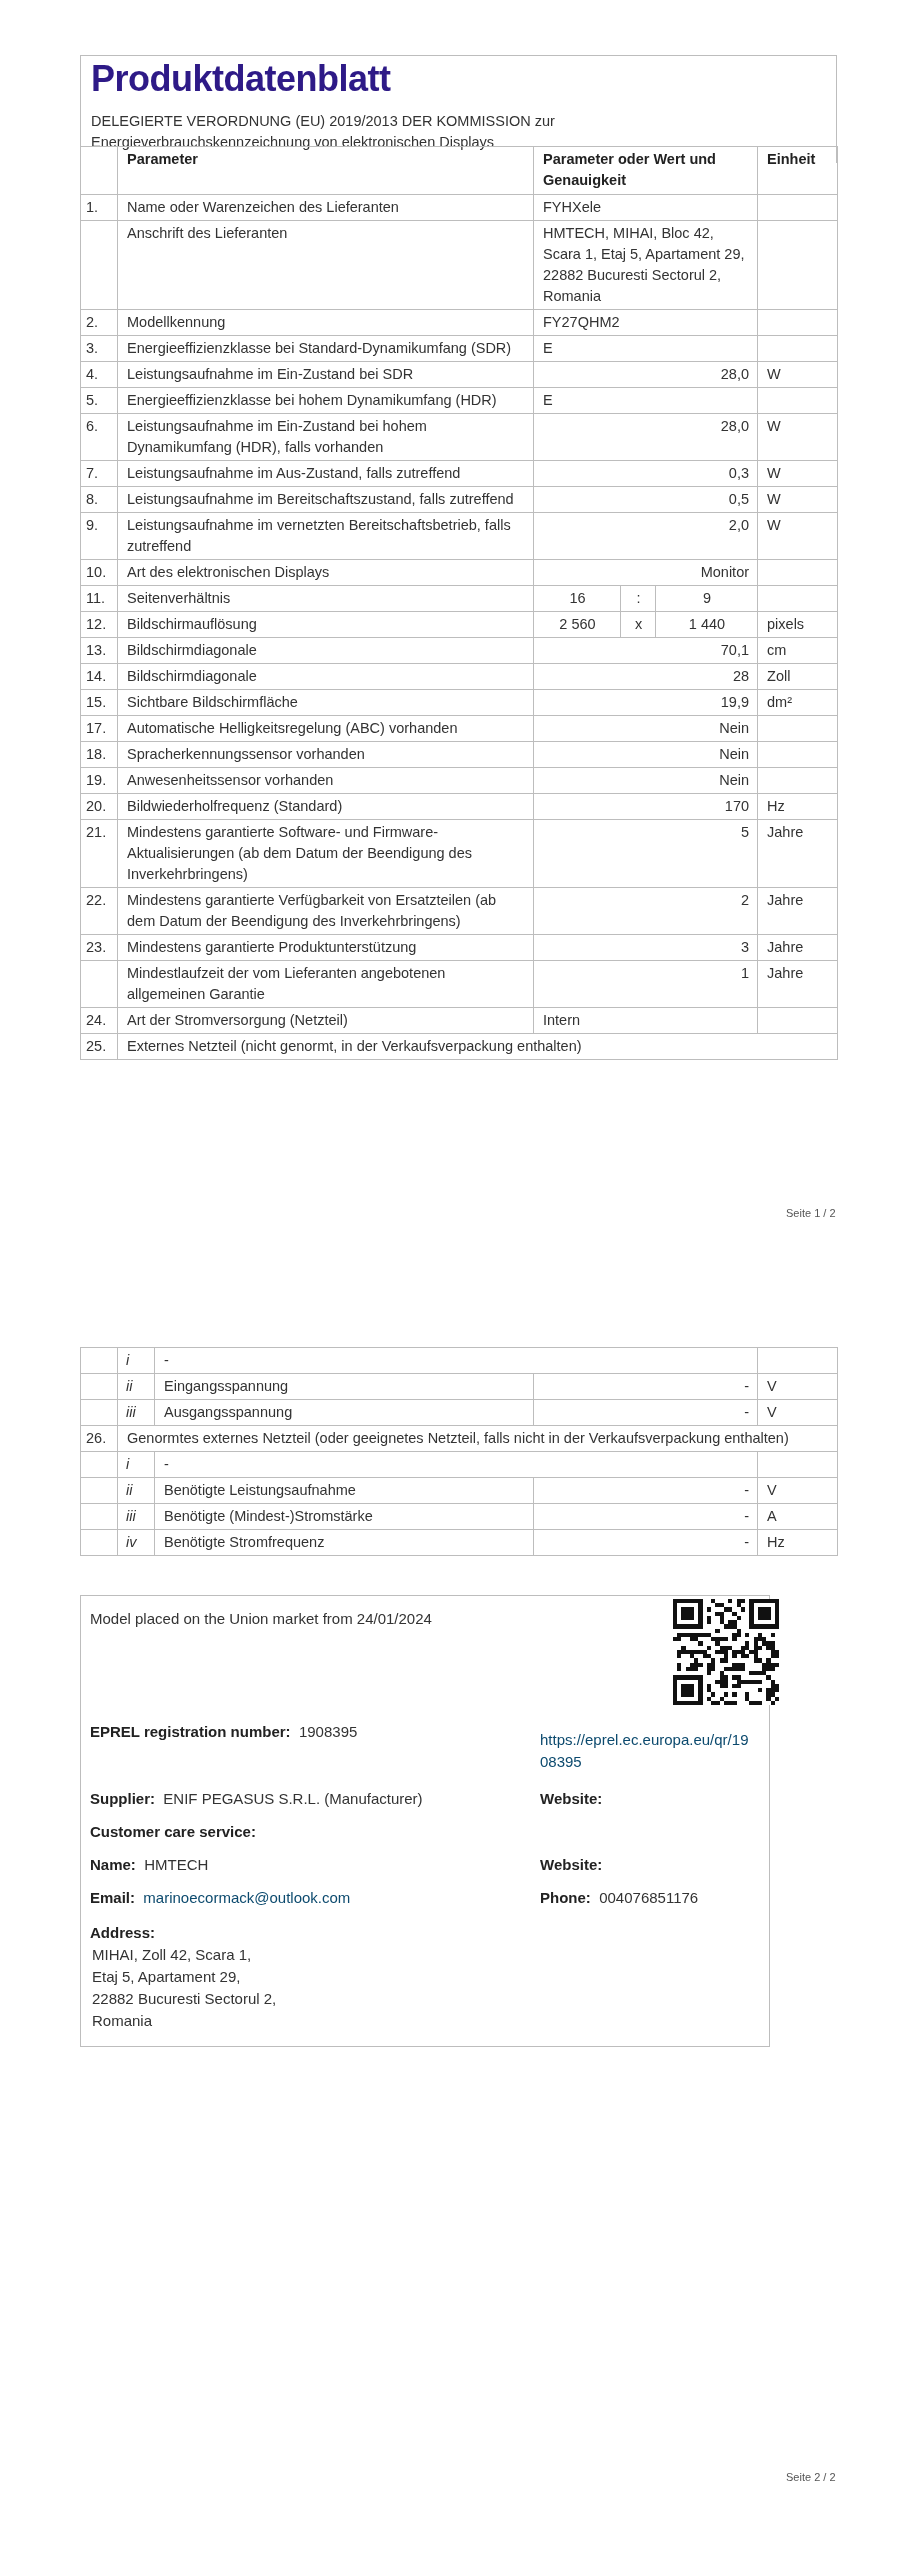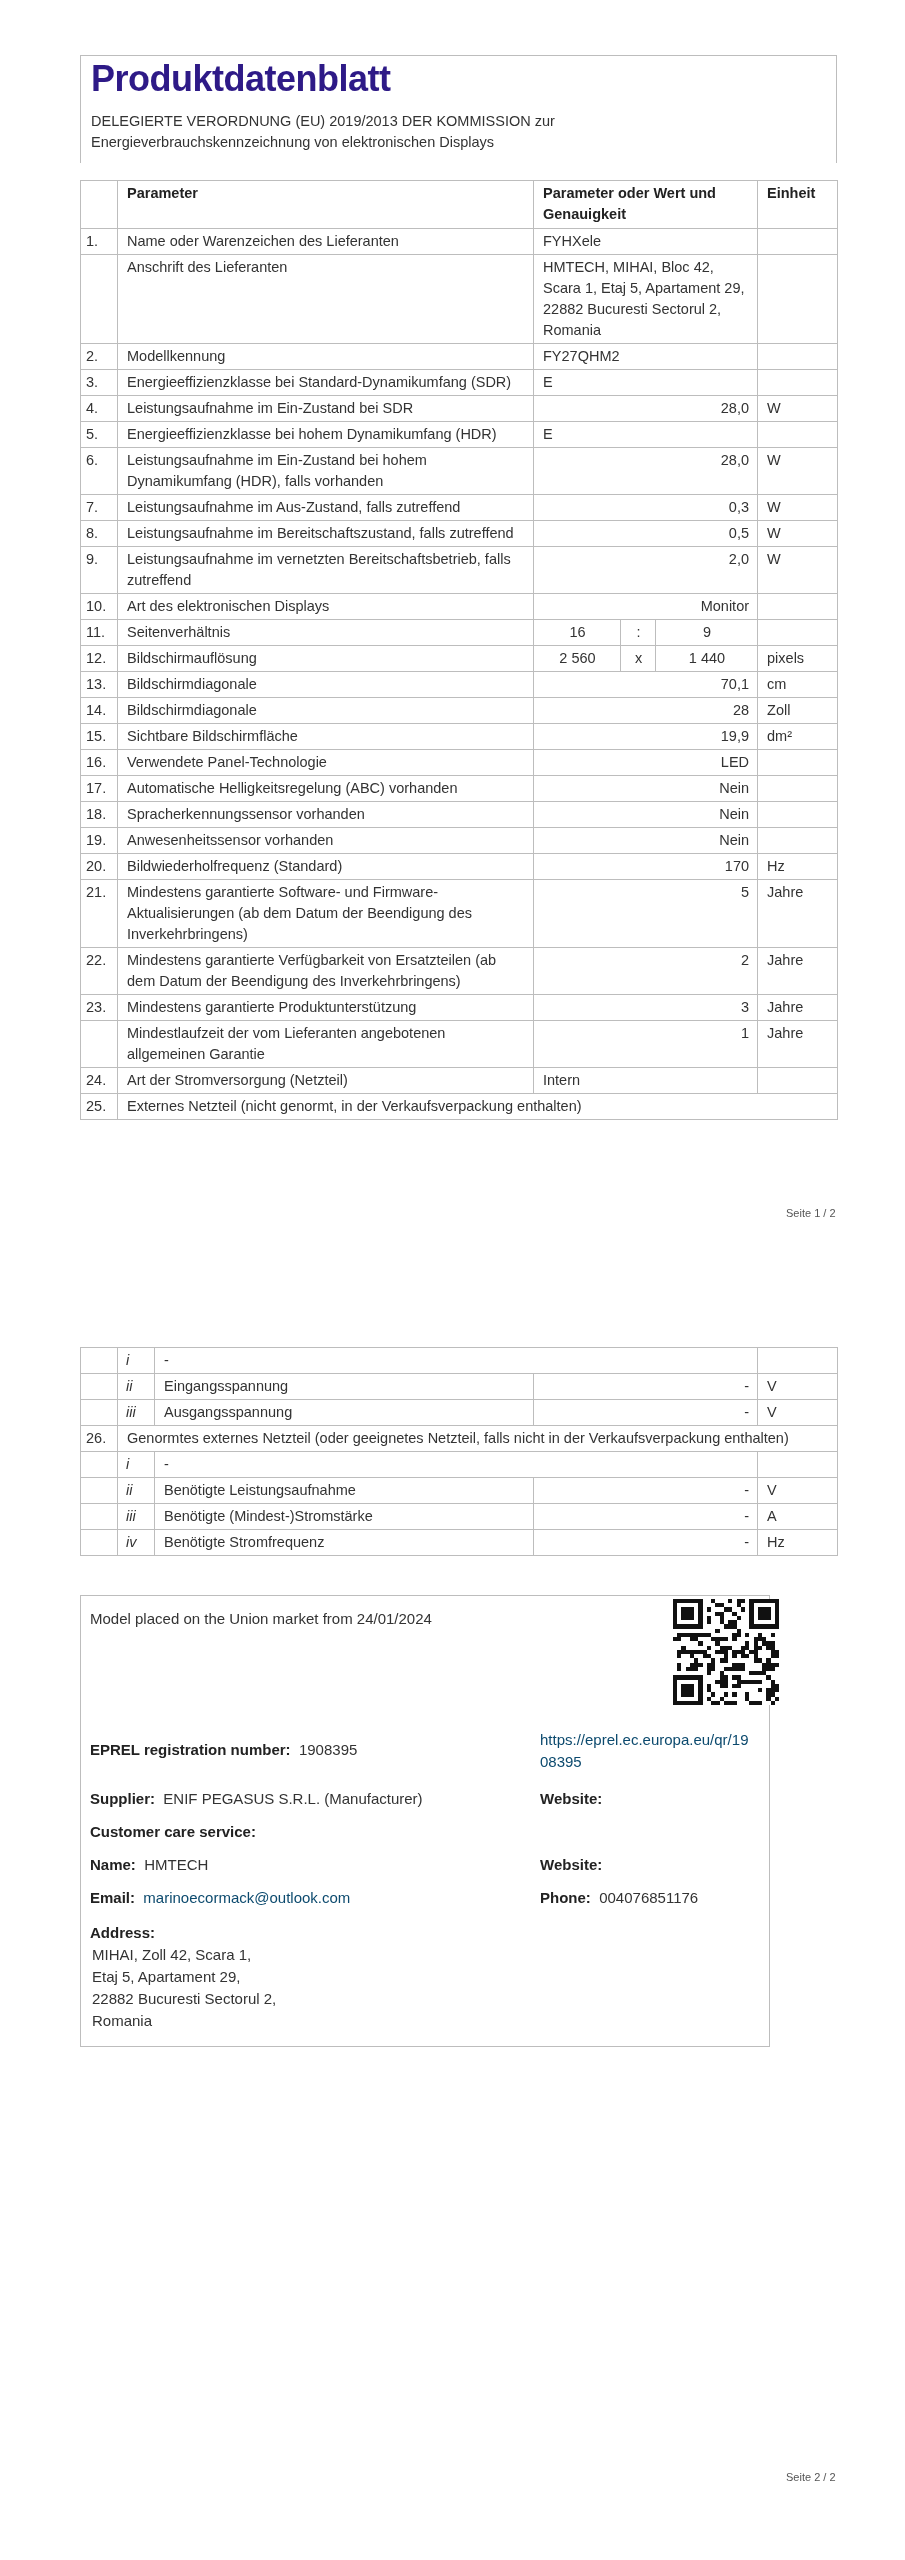--- a/index.html
+++ b/index.html
@@ -31,21 +31,21 @@
 <body>
 
 <div class="sheet box" style="top:55px; height:108px; border-bottom:none;">
   <div class="title">Produktdatenblatt</div>
   <div class="subtitle">
     <span>DELEGIERTE VERORDNUNG (EU) 2019/2013 DER KOMMISSION zur</span><br>
     <span>Energieverbrauchskennzeichnung von elektronischen Displays</span>
   </div>
 </div>
 
-<div class="sheet" style="top:180px;">
+<div class="sheet" style="top:146px;">
   <table id="t1">
     <colgroup>
       <col style="width:37px">
         <col style="width:416px">
         <col style="width:87px">
         <col style="width:35px">
         <col style="width:102px">
         <col style="width:80px">
     </colgroup>
     <thead>
@@ -149,26 +149,20 @@
           <td class="num">14.</td>
           <td>Bildschirmdiagonale</td>
           <td class="val-r" colspan="3">28</td>
           <td>Zoll</td>
         </tr>
         <tr>
           <td class="num">15.</td>
           <td>Sichtbare Bildschirmfläche</td>
           <td class="val-r" colspan="3">19,9</td>
           <td>dm²</td>
-        </tr>
-        <tr>
-          <td class="num">16.</td>
-          <td>Verwendete Panel-Technologie</td>
-          <td class="val-r" colspan="3">LED</td>
-          <td></td>
         </tr>
         <tr>
           <td class="num">17.</td>
           <td>Automatische Helligkeitsregelung (ABC) vorhanden</td>
           <td class="val-r" colspan="3">Nein</td>
           <td></td>
         </tr>
         <tr>
           <td class="num">18.</td>
           <td>Spracherkennungssensor vorhanden</td>
@@ -483,21 +477,21 @@
       <rect x="1" y="1" width="5" height="5" fill="#fff"></rect>
       <rect x="2" y="2" width="3" height="3" fill="#111"></rect>
       <rect x="18" y="0" width="7" height="7" fill="#111"></rect>
       <rect x="19" y="1" width="5" height="5" fill="#fff"></rect>
       <rect x="20" y="2" width="3" height="3" fill="#111"></rect>
       <rect x="0" y="18" width="7" height="7" fill="#111"></rect>
       <rect x="1" y="19" width="5" height="5" fill="#fff"></rect>
       <rect x="2" y="20" width="3" height="3" fill="#111"></rect>
     </svg>
 
-  <div class="abs" style="left:9px; top:145px;">
+  <div class="abs" style="left:9px; top:127px;">
     <span class="lbl">EPREL registration number:</span>&nbsp;
     <span>1908395</span>
   </div>
   <div class="abs" style="left:459px; top:133px; line-height:22px;">
     <a>https://eprel.ec.europa.eu/qr/19</a><br>
     <a>08395</a>
   </div>
 
   <div class="abs" style="left:9px; top:194px;">
     <span class="lbl">Supplier:</span>&nbsp;

